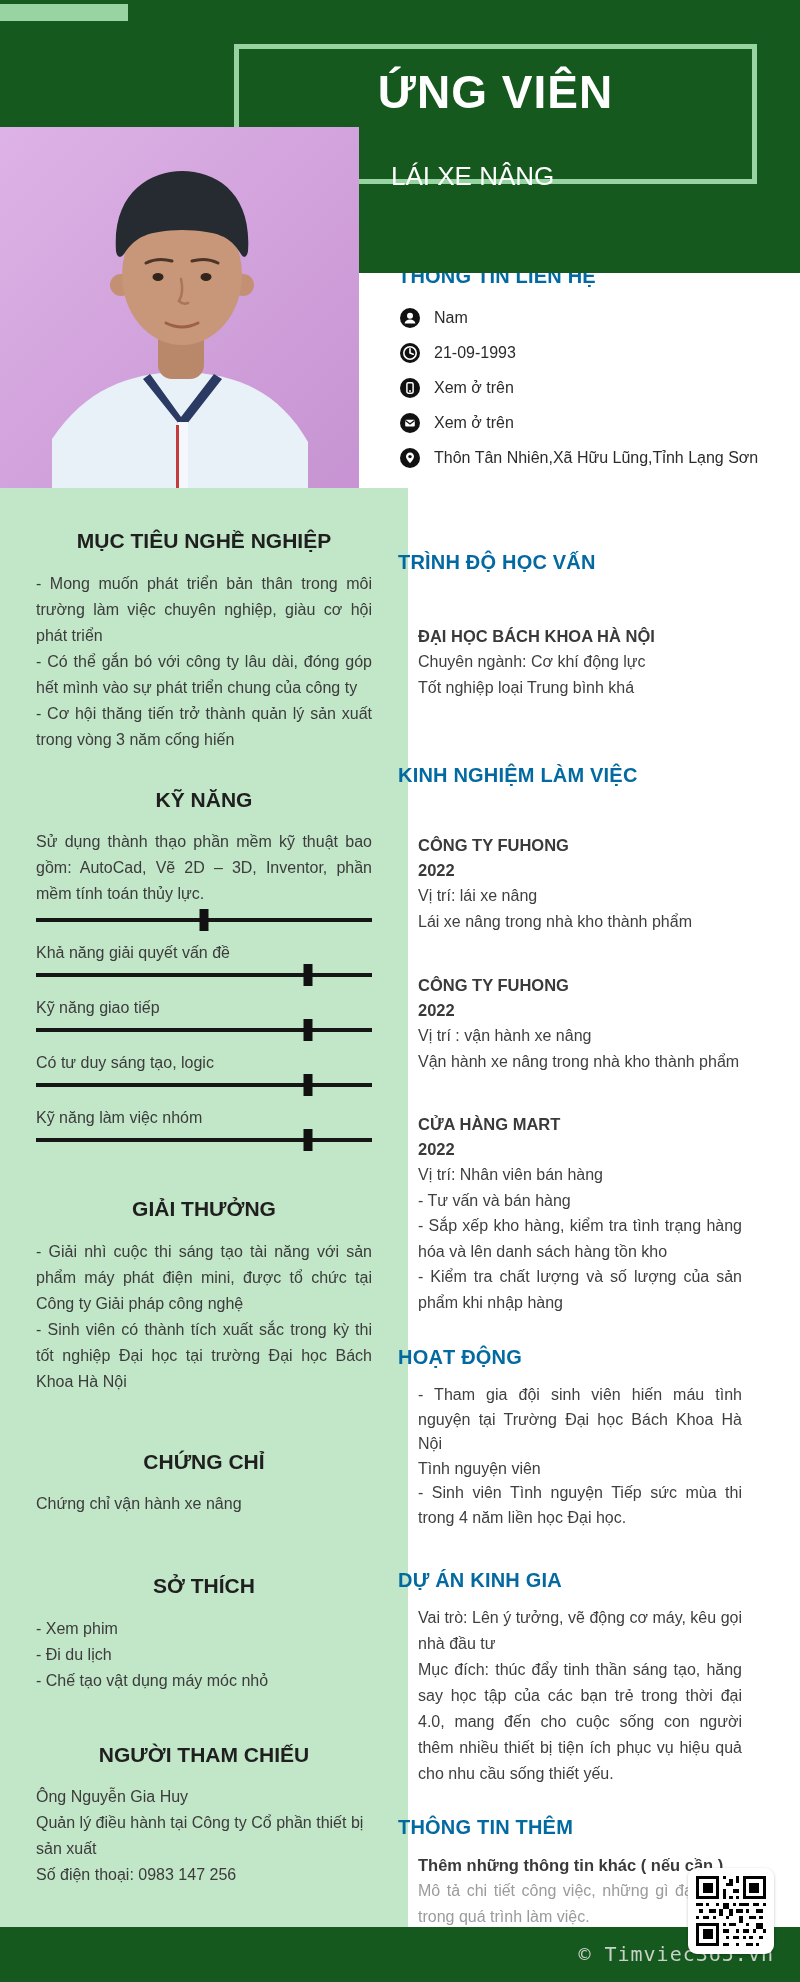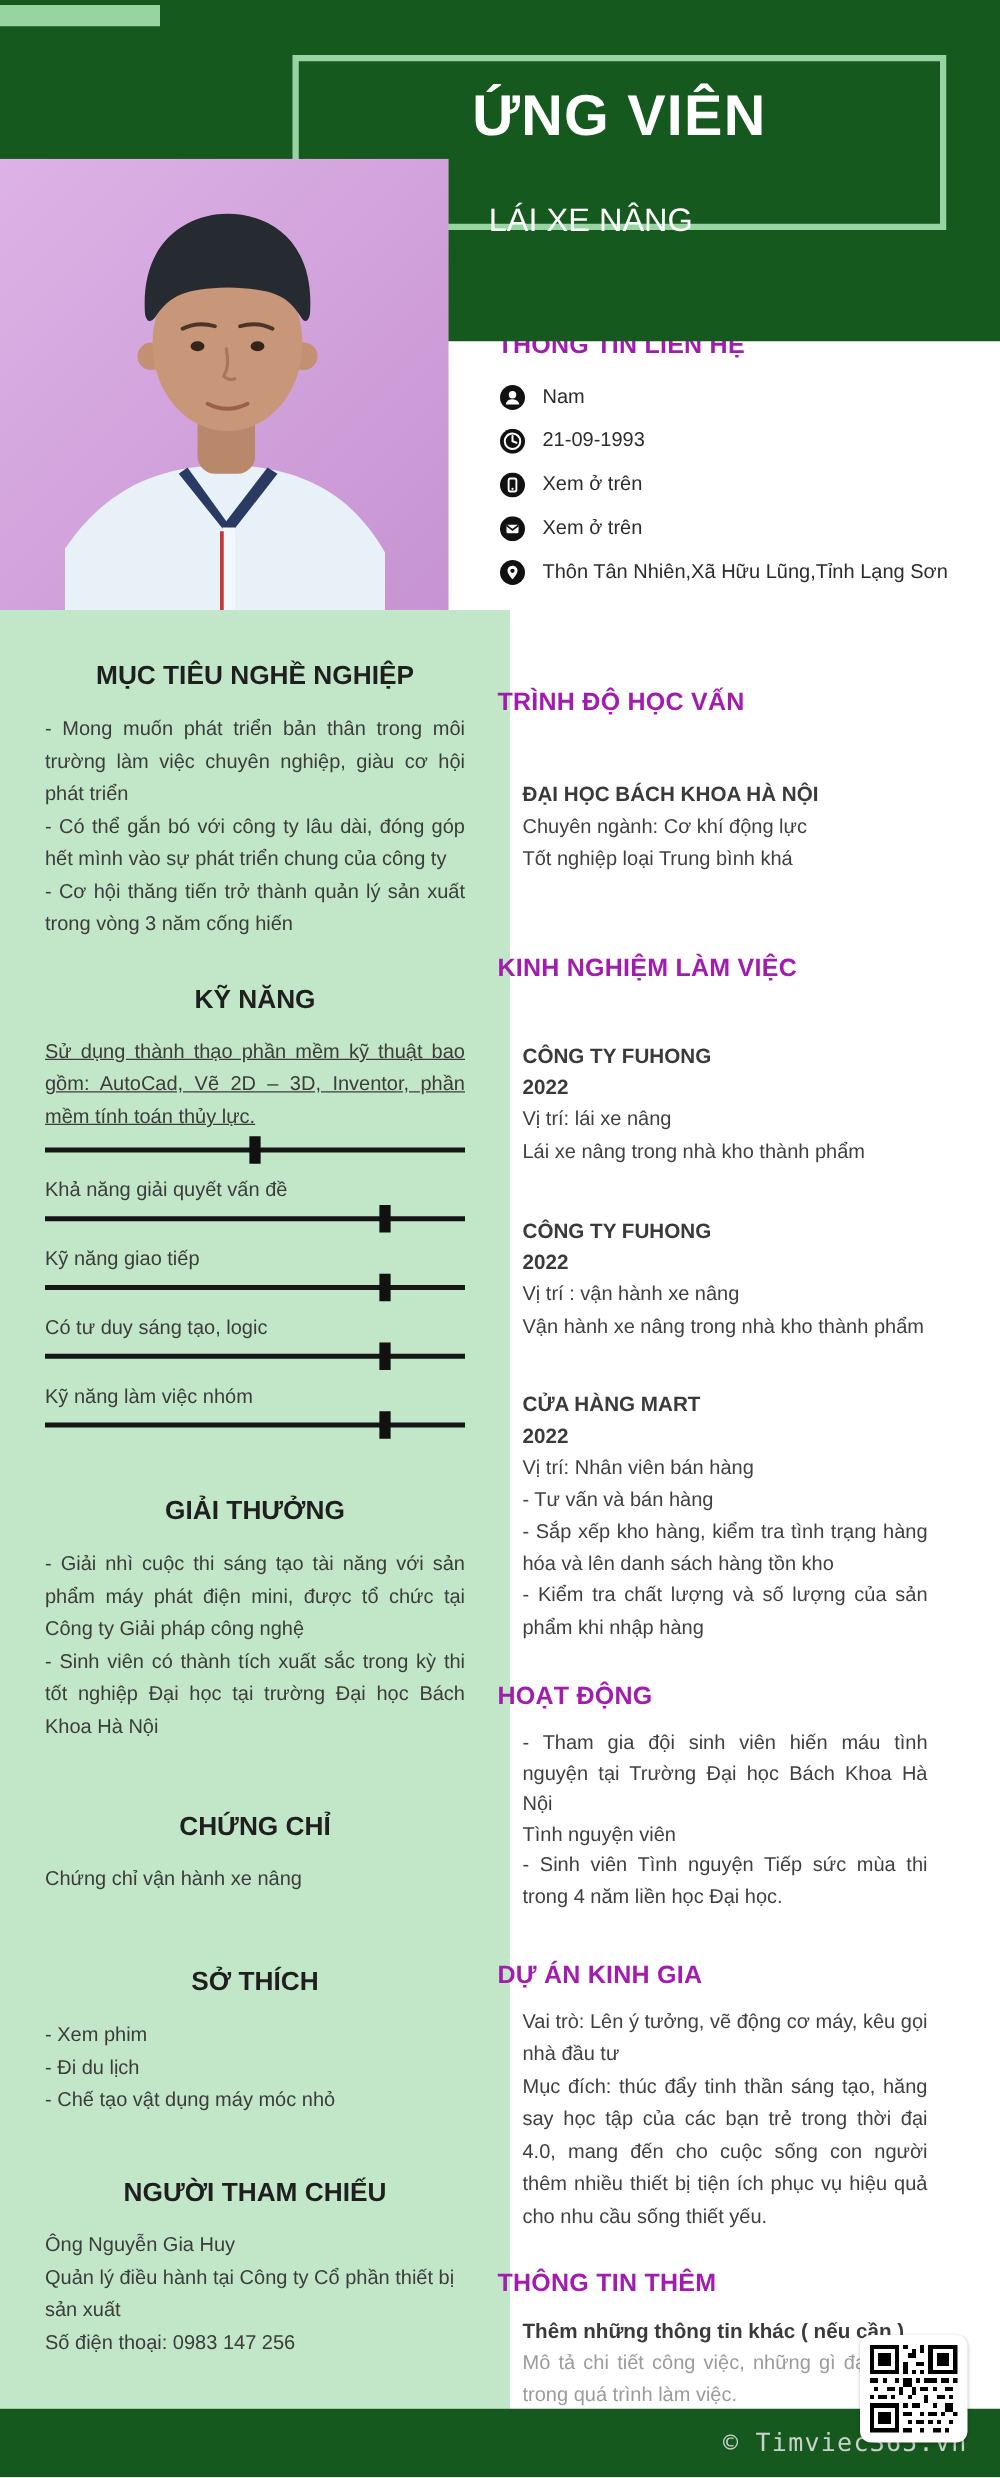--- a/index.html
+++ b/index.html
@@ -20,34 +20,34 @@
   .photo svg{display:block;}
 
   
   .sidebar{position:absolute;left:0;top:488px;width:408px;height:1439px;background:#c2e6c8;
            padding:38px 36px 0;box-sizing:border-box;z-index:1;}
   .sb-h{margin:0;font-size:21px;line-height:30px;font-weight:700;color:#1f1f1f;text-align:center;}
   .sb-p{margin:0;font-size:16px;line-height:26px;color:#3c3c3c;}
   .just{text-align:justify;}
   .mt15{margin-top:15px;}
   .h-skills{margin-top:32px;}
-  .skill-lead{margin-top:14px;text-decoration:underline;}
+  .skill-lead{margin-top:14px;}
   .strack{position:relative;height:4px;background:#161616;margin-top:11px;}
   .shandle{position:absolute;top:-9px;width:9px;height:22px;background:#111111;transform:translateX(-50%);}
   .skill-label{margin-top:20px;font-size:16px;line-height:22px;color:#3c3c3c;}
   .strack.row{margin-top:9px;}
   .h-awards{margin-top:52px;}
   .h-cert{margin-top:52px;}
   .h-hobby{margin-top:54px;}
   .h-ref{margin-top:46px;}
 
   
   .main{position:absolute;left:362px;top:273px;width:438px;box-sizing:border-box;
         padding:0 58px 0 36px;z-index:1;}
-  .green-h{margin:0;font-size:20px;line-height:28px;font-weight:700;color:#a21caf;letter-spacing:.2px;}
+  .green-h{margin:0;font-size:20px;line-height:28px;font-weight:700;color:#0369a1;letter-spacing:.2px;}
   .contact-h{margin-top:-11px;}
   .crows{margin-top:16px;}
   .crow{display:flex;align-items:center;height:24px;margin-bottom:11px;}
   .cicon{width:20px;height:20px;flex:0 0 20px;margin-left:2px;}
   .ctext{margin-left:14px;font-size:16px;color:#2b2b2b;white-space:nowrap;}
   .indent{margin-left:20px;}
   .entry-title{margin:0;font-size:16.5px;line-height:25px;font-weight:700;color:#3a3a3a;}
   .body-line{margin:0;font-size:16px;line-height:25.5px;color:#3f3f3f;}
   .gray{color:#9b9b9b;}
   .sec-edu{margin-top:78px;}

